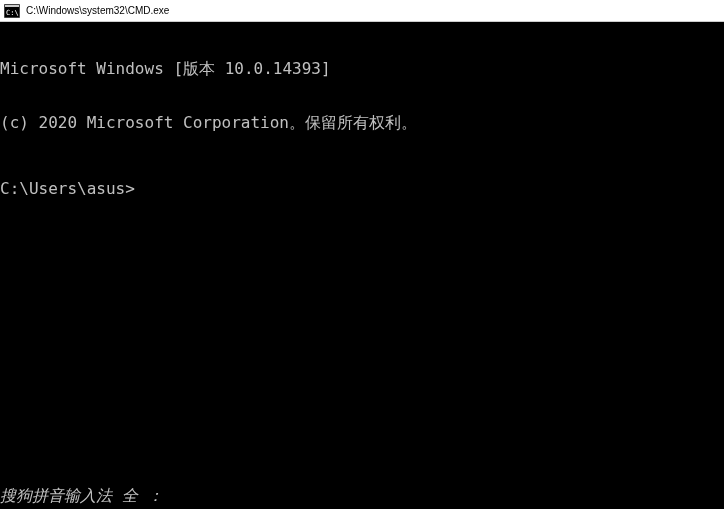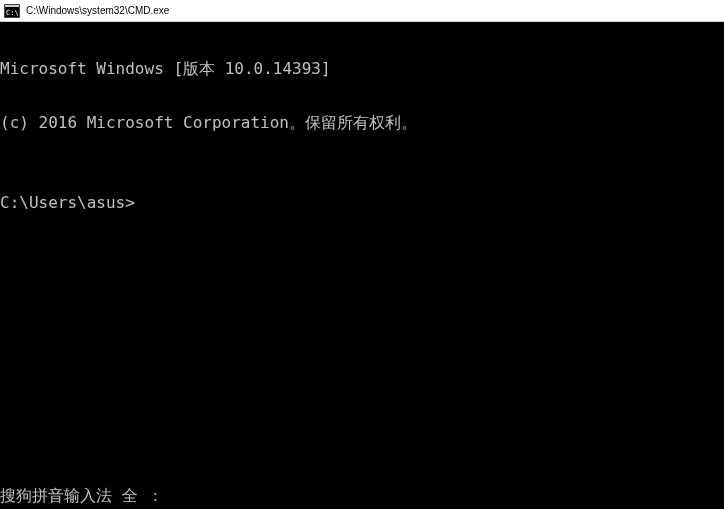--- a/index.html
+++ b/index.html
@@ -37,41 +37,42 @@
       background: #000;
       color: #c0c0c0;
       font-family: "NSimSun", "SimSun", "Consolas", monospace;
       font-size: 16px;
       line-height: 18px;
       padding: 2px 0 0 0;
       white-space: pre;
       position: relative;
     }
     .term-line { white-space: pre; }
-    .prompt-line { margin-top: 26px; }
+    .prompt-line { margin-top: 12px; }
     .ime-bar {
       position: absolute;
       bottom: 4px;
       left: 0;
       color: #c0c0c0;
       font-size: 16px;
+      font-style: italic;
     }
   </style>
 </head>
 <body>
 
 <div class="titlebar">
   <span class="titlebar-icon">
     <svg width="16" height="14" viewBox="0 0 16 14">
       <rect x="0" y="0" width="16" height="14" fill="#000" stroke="#888" stroke-width="1"></rect>
       <rect x="1" y="1" width="14" height="2" fill="#ccc"></rect>
       <text x="2" y="11" font-size="7" fill="#fff" font-family="monospace">C:\</text>
     </svg>
   </span>
   <span class="titlebar-text">C:\Windows\system32\CMD.exe</span>
 </div>
 
 <div class="terminal">
   <div class="term-line">Microsoft Windows [版本 10.0.14393]</div>
-  <div class="term-line">(c) 2016 Microsoft Corporation。保留所有权利。</div>
+  <div class="term-line">(c) 2020 Microsoft Corporation。保留所有权利。</div>
   <div class="term-line prompt-line">C:\Users\asus&gt;</div>
   <div class="ime-bar">搜狗拼音输入法 全 ：</div>
 </div>
 
 </body></html>

